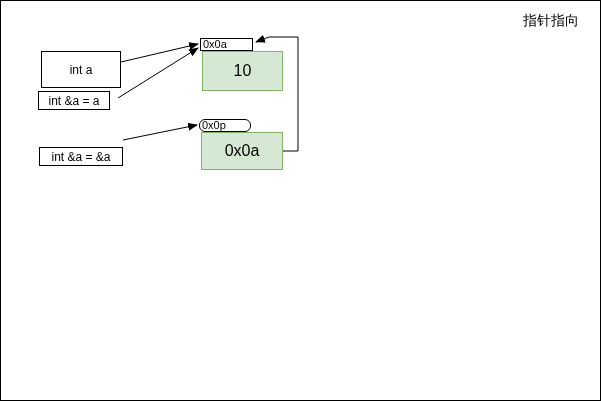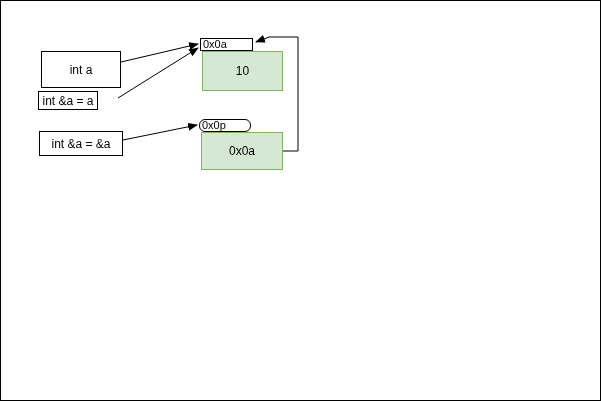--- a/index.html
+++ b/index.html
@@ -31,22 +31,22 @@
     background: var(--box-fill, #fff);
     border: 1px solid var(--box-border, #000);
     font-size: 12px;
     color: var(--text, #000);
     display: flex;
     align-items: center;
     justify-content: center;
     white-space: nowrap;
   }
   .decl-0 { left: 40px; top: 50px; width: 80px; height: 37px; }
-  .decl-1 { left: 37px; top: 90px; width: 60px; height: 19px; }
-  .decl-2 { left: 38px; top: 130px; width: 84px; height: 25px; }
+  .decl-1 { left: 37px; top: 90px; width: 72px; height: 19px; }
+  .decl-2 { left: 38px; top: 146px; width: 84px; height: 19px; }
 
   .addr-tab {
     position: absolute;
     box-sizing: border-box;
     background: var(--box-fill, #fff);
     border: 1px solid var(--box-border, #000);
     font-size: 11px;
     line-height: 11px;
     color: var(--text, #000);
     display: flex;
@@ -56,21 +56,21 @@
     z-index: 2;
   }
   .addr-0 { left: 199px; top: 37px; width: 53px; height: 13px; }
   .addr-1 { left: 198px; top: 118px; width: 52px; height: 13px; border-radius: 6px; }
 
   .mem-box {
     position: absolute;
     box-sizing: border-box;
     background: var(--memory-fill, #d5e8d4);
     border: 1px solid var(--memory-border, #82b366);
-    font-size: 12px;
+    font-size: 16px;
     color: var(--text, #000);
     display: flex;
     align-items: center;
     justify-content: center;
     z-index: 1;
   }
   .mem-0 { left: 201px; top: 50px; width: 81px; height: 40px; }
   .mem-1 { left: 200px; top: 131px; width: 82px; height: 38px; }
 
   svg.arrows {
@@ -88,20 +88,21 @@
   svg.arrows marker path {
     fill: var(--arrow, #000);
     stroke: none;
   }
 </style>
 </head>
 <body>
 
 <div class="canvas">
 
+  <div class="diagram-title">指针指向</div>
 
   <div class="decl-box decl-0">int a</div>
   <div class="decl-box decl-1">int &amp;a = a</div>
   <div class="decl-box decl-2">int &amp;a = &amp;a</div>
 
   <div class="addr-tab addr-0">0x0a</div>
   <div class="mem-box mem-0">10</div>
 
   <div class="addr-tab addr-1">0x0p</div>
   <div class="mem-box mem-1">0x0a</div>

